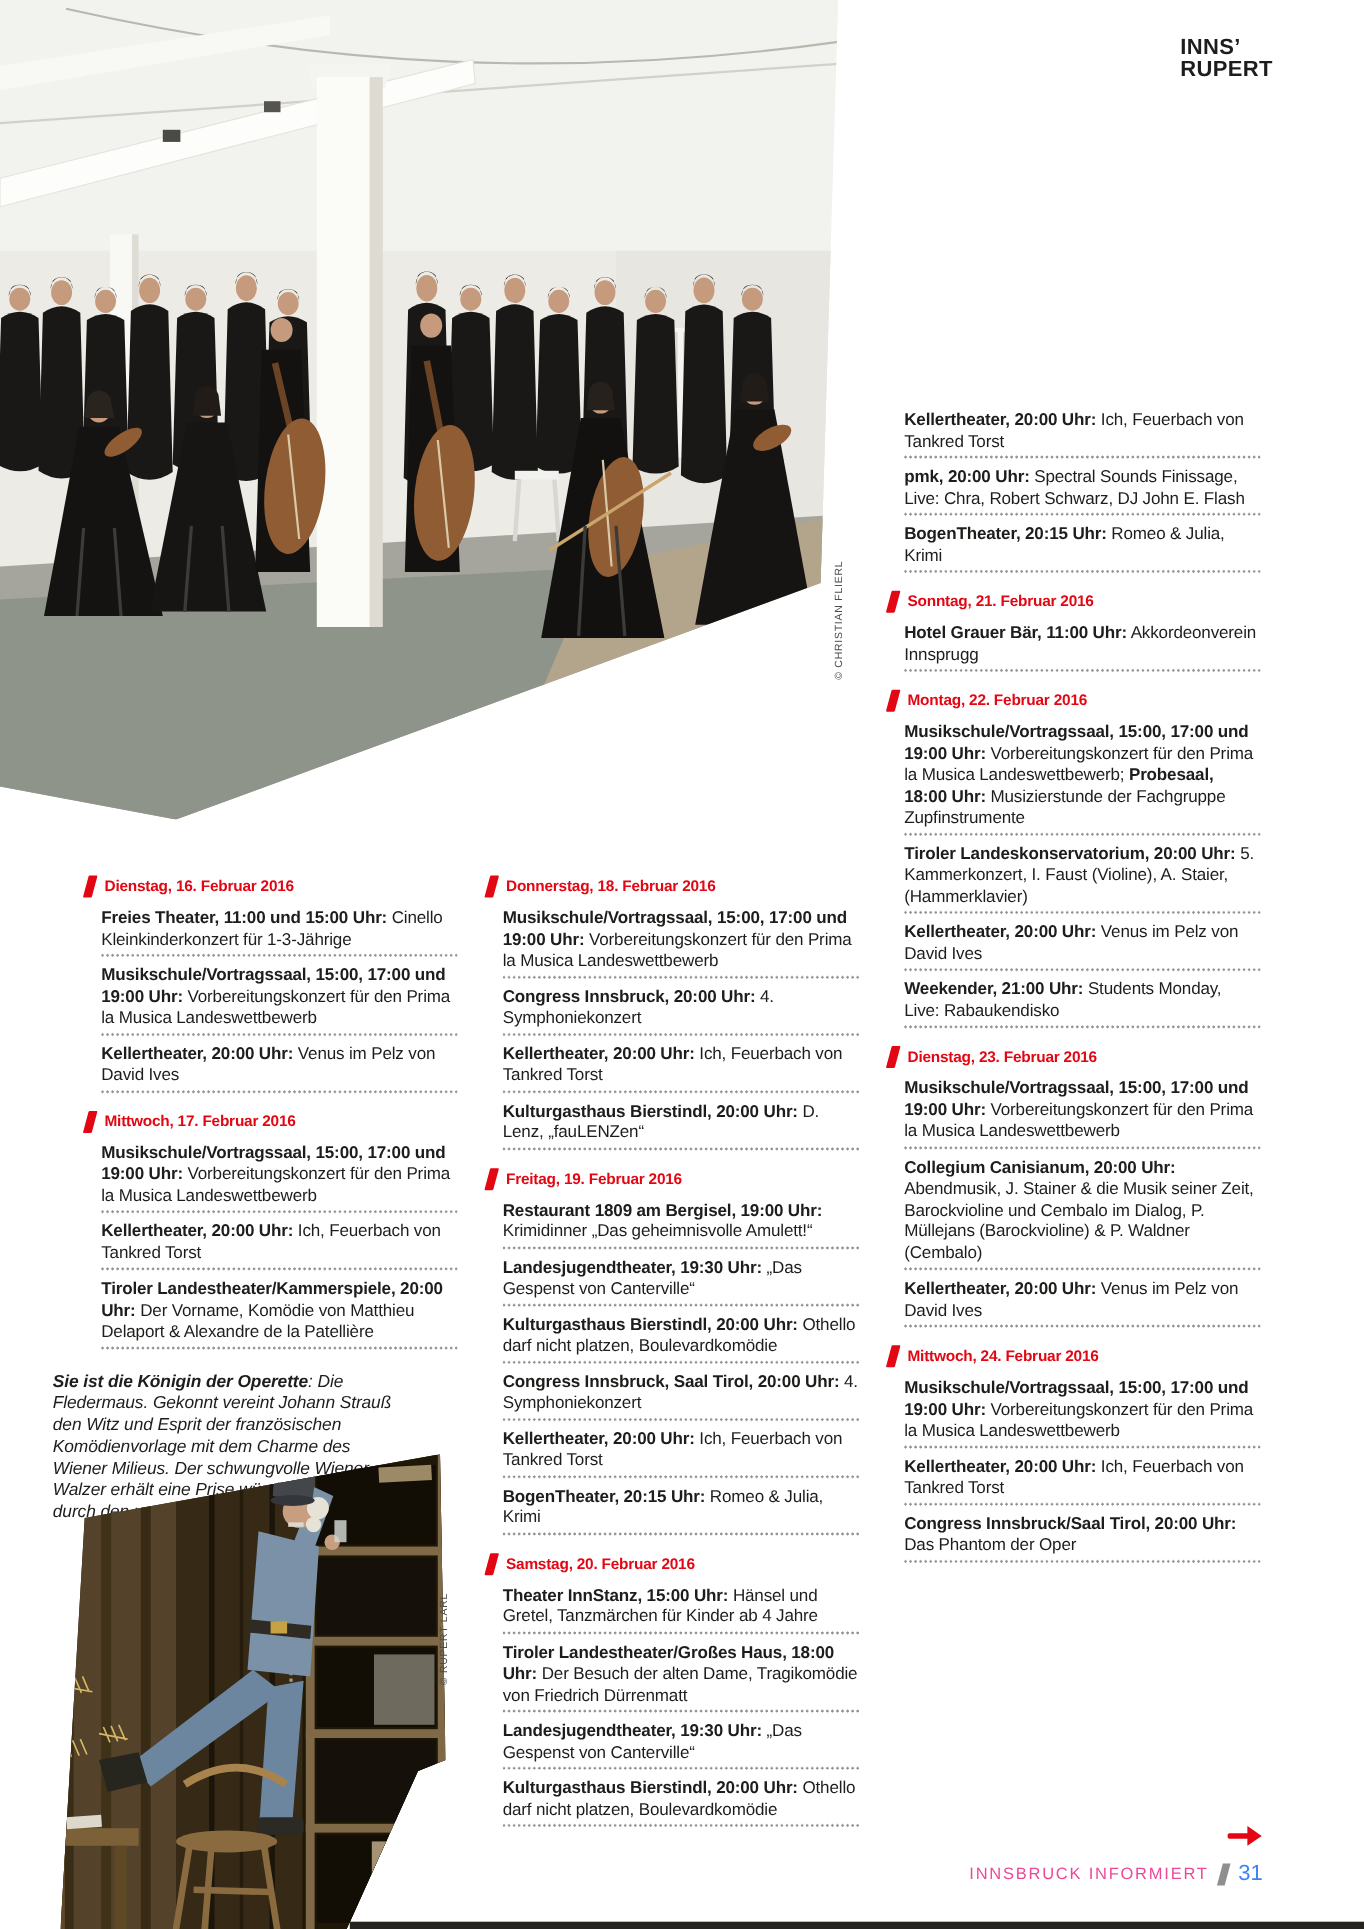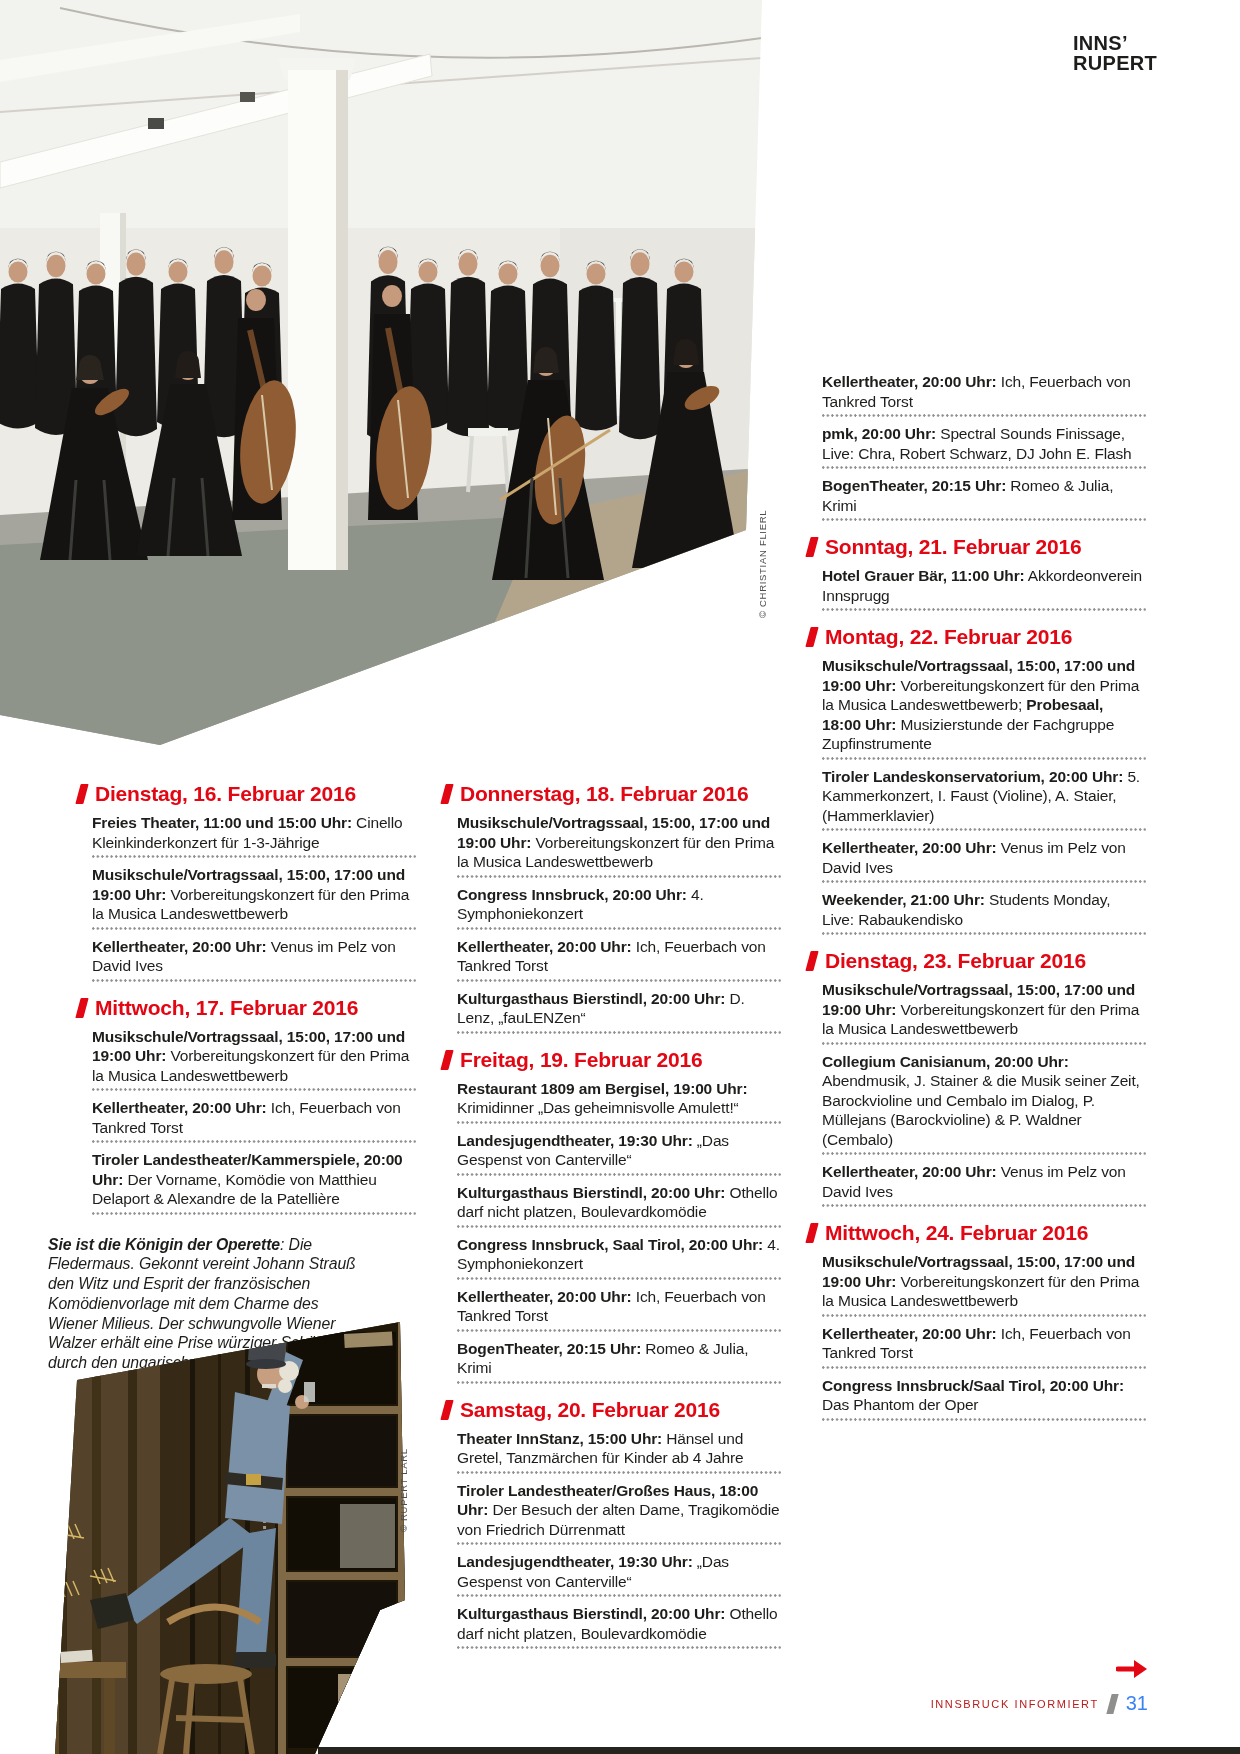--- a/index.html
+++ b/index.html
@@ -24,38 +24,38 @@
   .credit-top{left:757px;top:618px;}
   .credit-bottom{left:398px;top:1532px;}
 
   
   .col{position:absolute;width:368px;font-size:15.5px;line-height:19.5px;letter-spacing:-.15px;}
   #col1{left:48px;top:780px;}
   #col2{left:413px;top:780px;}
   #col3{left:778px;top:372px;}
 
   .date-header{display:flex;align-items:center;gap:9px;margin:16px 0 9px 30px;}
-  .date-header:first-child{margin-top:4px;}
+  .date-header:first-child{margin-top:16px;}
   .slash{flex:none;width:8px;height:20px;background:var(--accent,#e30613);transform:skewX(-15deg);border-radius:1px;}
-  .dh-text{font-size:21px;font-weight:700;color:var(--accent,#e30613);letter-spacing:-.2px;white-space:nowrap;}
+  .dh-text{font-size:14px;font-weight:700;color:var(--accent,#e30613);letter-spacing:-.2px;white-space:nowrap;}
 
   .event{margin-left:44px;margin-bottom:7px;}
   .event b{font-weight:700;}
   .event::after{content:"";display:block;height:3px;margin-top:3px;
      background-image:radial-gradient(circle at 1.2px 1.5px,var(--sep,#8f8f8f) 1.05px,rgba(0,0,0,0) 1.35px);
      background-size:4.6px 3px;background-repeat:repeat-x;}
 
   .note{margin:20px 0 0 0;width:312px;font-style:italic;font-size:15.8px;line-height:19.8px;letter-spacing:-.1px;}
   .note b{font-weight:700;}
 
   
   .next-arrow{position:absolute;left:1116px;top:1658px;width:32px;height:22px;}
   .footer{position:absolute;left:778px;top:1692px;width:370px;display:flex;align-items:center;
           justify-content:flex-end;gap:10px;}
-  .footer-label{font-size:11px;letter-spacing:1.6px;color:#b91c1c;}
+  .footer-label{font-size:15px;letter-spacing:1.6px;color:#ec4899;}
   .footer-slash{width:7px;height:20px;background:#8f8f8d;transform:skewX(-15deg);}
   .footer-num{font-size:20px;color:#3b82f6;}
 
   .bottom-bar{position:absolute;left:318px;top:1747px;width:922px;height:7px;background:#26241f;}
 </style>
 </head>
 <body>
 
 <div class="page" style="--accent: #e30613; --text: #1d1d1b; --sep: #8f8f8f;">
 

